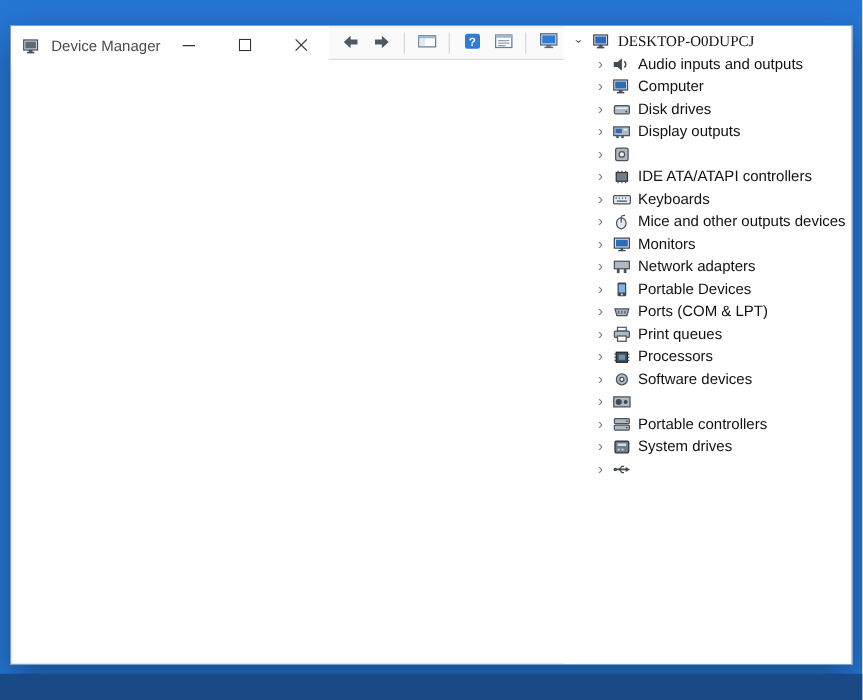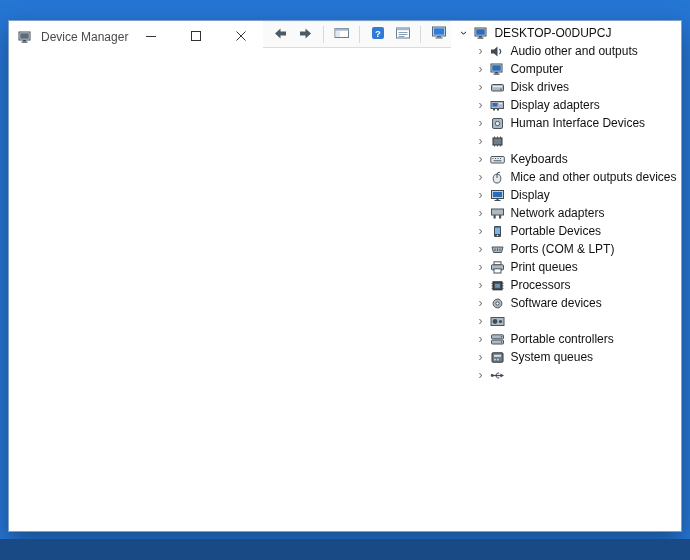--- a/index.html
+++ b/index.html
@@ -29,21 +29,21 @@
 
   
   .toolbar { height:27px; flex:0 0 auto; display:flex; align-items:center; padding-left:5px;
              background:#fafafa; border-top:1px solid #f0f0f0; border-bottom:1px solid #dcdcdc; }
   .tool-btn { width:25px; height:23px; display:flex; align-items:center; justify-content:center; border-radius:2px; }
   .tool-sep { width:1px; height:17px; background:#d8d8d8; margin:0 5px; }
 
   
   .tree { flex:1 1 auto; overflow:hidden; background:#fff; padding-top:3px; }
   .tree-row { height:18px; display:flex; align-items:center; cursor:default; }
-  .tree-row.root { padding-left:6px; }
+  .tree-row.root { padding-left:6px;font-family:Liberation Serif, serif; }
   .tree-row.child { padding-left:22px; }
   .chevron { width:14px; text-align:center; color:#7a7a7a; font-size:12px; line-height:14px; flex:0 0 auto; }
   .chevron.expanded { color:#333; transform:rotate(90deg); }
   .node-icon { width:15px; height:13px; margin:0 5px 0 3px; flex:0 0 auto; display:flex; align-items:center; }
   .node-icon svg { display:block; }
   .node-label { white-space:nowrap; font-size:12px; color:#111; }
 
   
   .statusbar { height:22px; flex:0 0 auto; background:#f0f0f0; border-top:1px solid #d9d9d9; }
 </style>
@@ -144,21 +144,21 @@
       </div>
       <div id="tree-items">
           <div class="tree-row child">
     <span class="chevron">›</span>
     <span class="node-icon">
               <svg width="15" height="13" viewBox="0 0 15 13">
                 <polygon points="1,4.5 4,4.5 7.5,1.5 7.5,11.5 4,8.5 1,8.5" fill="#3f4a55"></polygon>
                 <path d="M9.5 4 Q11.8 6.5 9.5 9" stroke="#3f4a55" stroke-width="1.2" fill="none"></path>
               </svg>
             </span>
-    <span class="node-label">Audio other and outputs</span>
+    <span class="node-label">Audio inputs and outputs</span>
   </div>
           <div class="tree-row child">
     <span class="chevron">›</span>
     <span class="node-icon">
               <svg width="15" height="13" viewBox="0 0 15 13">
                 <rect x="1" y="1" width="11" height="8" fill="#dfe7ee" stroke="#3f4a55"></rect>
                 <rect x="2.2" y="2.2" width="8.6" height="5.6" fill="#2b6cb8"></rect>
                 <rect x="5" y="9" width="3" height="1.5" fill="#3f4a55"></rect>
                 <rect x="3.5" y="10.5" width="6" height="1.2" fill="#3f4a55"></rect>
               </svg>
@@ -180,40 +180,40 @@
     <span class="chevron">›</span>
     <span class="node-icon">
               <svg width="15" height="13" viewBox="0 0 15 13">
                 <rect x="1" y="2.5" width="12.5" height="7" fill="#aeb9c2" stroke="#4a545e"></rect>
                 <rect x="2.5" y="4" width="5" height="3.5" fill="#2b6cb8"></rect>
                 <rect x="9" y="4" width="3" height="1.2" fill="#e8eef2"></rect>
                 <rect x="3" y="9.5" width="2" height="2" fill="#4a545e"></rect>
                 <rect x="7" y="9.5" width="2" height="2" fill="#4a545e"></rect>
               </svg>
             </span>
-    <span class="node-label">Display adapters</span>
+    <span class="node-label">Display outputs</span>
   </div>
           <div class="tree-row child">
     <span class="chevron">›</span>
     <span class="node-icon">
               <svg width="15" height="13" viewBox="0 0 15 13">
                 <rect x="2.5" y="1.5" width="10" height="10" rx="1.5" fill="#aeb9c2" stroke="#4a545e"></rect>
                 <circle cx="7.5" cy="6.5" r="2.2" fill="#e8eef2" stroke="#4a545e"></circle>
               </svg>
             </span>
-    <span class="node-label">Human Interface Devices</span>
   </div>
           <div class="tree-row child">
     <span class="chevron">›</span>
     <span class="node-icon">
               <svg width="15" height="13" viewBox="0 0 15 13">
                 <rect x="3" y="3" width="9" height="7" fill="#6f7d89" stroke="#333"></rect>
                 <path d="M4.5 1.5 v1.5 M7.5 1.5 v1.5 M10.5 1.5 v1.5 M4.5 10 v1.5 M7.5 10 v1.5 M10.5 10 v1.5" stroke="#4a545e" stroke-width="1"></path>
               </svg>
             </span>
+    <span class="node-label">IDE ATA/ATAPI controllers</span>
   </div>
           <div class="tree-row child">
     <span class="chevron">›</span>
     <span class="node-icon">
               <svg width="15" height="13" viewBox="0 0 15 13">
                 <rect x="0.8" y="3.5" width="13.5" height="6.5" rx="1" fill="#e4eaef" stroke="#4a545e"></rect>
                 <path d="M2.5 5.5 h1 M5 5.5 h1 M7.5 5.5 h1 M10 5.5 h1 M3.5 7.8 h8" stroke="#4a545e" stroke-width="1"></path>
               </svg>
             </span>
     <span class="node-label">Keyboards</span>
@@ -232,21 +232,21 @@
           <div class="tree-row child">
     <span class="chevron">›</span>
     <span class="node-icon">
               <svg width="15" height="13" viewBox="0 0 15 13">
                 <rect x="1.5" y="1.5" width="12" height="8" fill="#dfe7ee" stroke="#3f4a55"></rect>
                 <rect x="2.8" y="2.8" width="9.4" height="5.4" fill="#2b6cb8"></rect>
                 <rect x="6.5" y="9.5" width="2" height="1.5" fill="#3f4a55"></rect>
                 <rect x="4.5" y="11" width="6" height="1" fill="#3f4a55"></rect>
               </svg>
             </span>
-    <span class="node-label">Display</span>
+    <span class="node-label">Monitors</span>
   </div>
           <div class="tree-row child">
     <span class="chevron">›</span>
     <span class="node-icon">
               <svg width="15" height="13" viewBox="0 0 15 13">
                 <rect x="1.5" y="2" width="12" height="6" fill="#aeb9c2" stroke="#4a545e"></rect>
                 <rect x="3.5" y="8" width="2.2" height="3.5" fill="#4a545e"></rect>
                 <rect x="9" y="8" width="2.2" height="3.5" fill="#4a545e"></rect>
               </svg>
             </span>
@@ -330,21 +330,21 @@
           <div class="tree-row child">
     <span class="chevron">›</span>
     <span class="node-icon">
               <svg width="15" height="13" viewBox="0 0 15 13">
                 <rect x="2" y="1.8" width="11" height="9.4" rx="1" fill="#6f7d89" stroke="#333"></rect>
                 <rect x="4" y="3.8" width="7" height="2" fill="#cfe0ef"></rect>
                 <circle cx="5" cy="8.6" r="0.9" fill="#cfe0ef"></circle>
                 <circle cx="8" cy="8.6" r="0.9" fill="#cfe0ef"></circle>
               </svg>
             </span>
-    <span class="node-label">System queues</span>
+    <span class="node-label">System drives</span>
   </div>
           <div class="tree-row child">
     <span class="chevron">›</span>
     <span class="node-icon">
               <svg width="15" height="13" viewBox="0 0 15 13">
                 <path d="M2 6.5 H11" stroke="#3f4a55" stroke-width="1.3" fill="none"></path>
                 <polygon points="10.5,4.5 14,6.5 10.5,8.5" fill="#3f4a55"></polygon>
                 <circle cx="2.2" cy="6.5" r="1.4" fill="#3f4a55"></circle>
                 <path d="M5.5 6.5 L7.5 4 L9.2 4 M5.5 6.5 L7.5 9 L9.2 9" stroke="#3f4a55" fill="none"></path>
               </svg>

